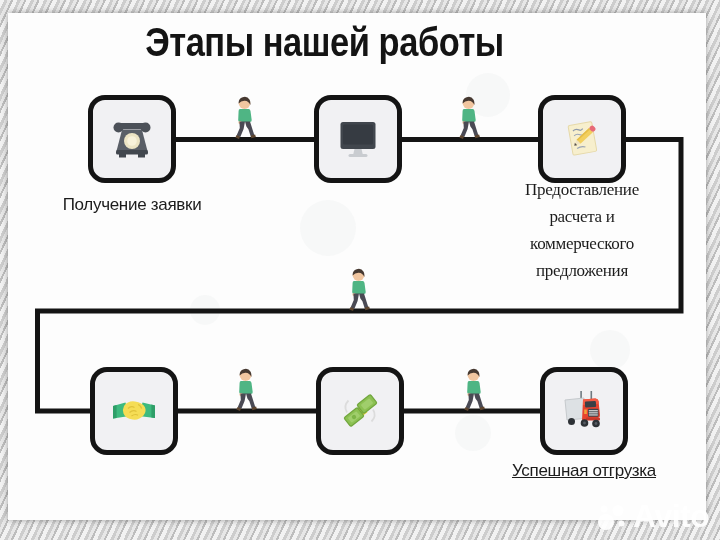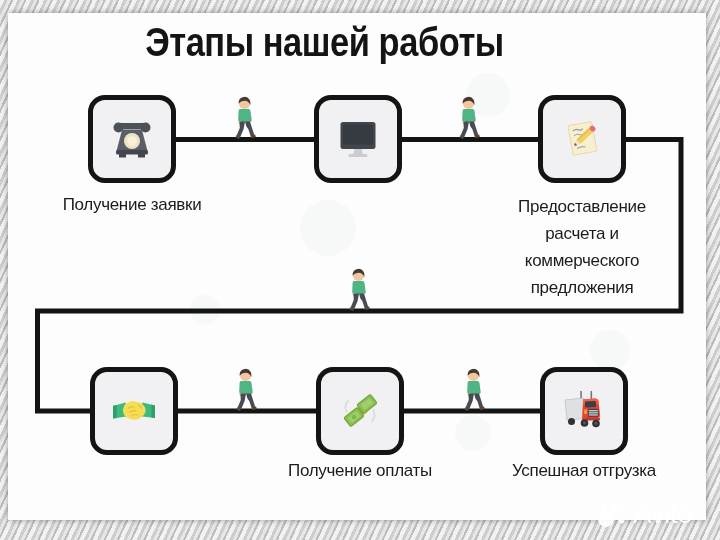--- a/index.html
+++ b/index.html
@@ -26,32 +26,32 @@
     display:flex;align-items:center;justify-content:center;
   }
   .s1{left:88px;top:95px;} .s2{left:314px;top:95px;} .s3{left:538px;top:95px;}
   .s4{left:90px;top:367px;} .s5{left:316px;top:367px;} .s6{left:540px;top:367px;}
   .stage-label{
     position:absolute;z-index:3;text-align:center;color:#1c1c1c;
     font-size:17px;line-height:26px;letter-spacing:-.3px;white-space:pre-line;
   }
   .l1{left:32px;top:192px;width:200px;}
   .l2{left:258px;top:192px;width:200px;}
-  .l3{left:472px;top:193px;width:220px;line-height:27px;}
+  .l3{left:472px;top:176px;width:220px;line-height:27px;font-family:Liberation Serif, serif;}
   .l4{left:34px;top:458px;width:200px;}
   .l5{left:260px;top:458px;width:200px;}
-  .l6{left:474px;top:458px;width:220px;}
+  .l6{left:474px;top:458px;width:220px;text-decoration:underline;}
   .walker{position:absolute;z-index:3;width:26px;height:44px;}
   .p1{left:231px;top:96px;} .p2{left:455px;top:96px;} .p3{left:345px;top:268px;}
   .p4{left:232px;top:368px;} .p5{left:460px;top:368px;}
   .watermark{
     position:absolute;left:596px;top:498px;z-index:4;display:flex;align-items:center;gap:3px;
   }
   .watermark .brand{
-    color:rgba(255,255,255,.92);font-size:28px;font-weight:normal;letter-spacing:-.5px;
+    color:rgba(255,255,255,.92);font-size:32px;font-weight:bold;letter-spacing:-.5px;
   }
   .defs{position:absolute;width:0;height:0;overflow:hidden;}
 </style>
 </head>
 <body>
 
 <div class="stage">
 
   <svg class="defs" aria-hidden="true">
     <defs>
@@ -177,21 +177,20 @@
       <circle cx="26.5" cy="38" r="1.4" fill="#565c63"></circle>
       <circle cx="38" cy="38.5" r="1.4" fill="#565c63"></circle>
     </svg>
   </div>
 
   <div class="stage-label l1">Получение заявки</div>
   <div class="stage-label l3">Предоставление
 расчета и
 коммерческого
 предложения</div>
-  <div class="stage-label l5">Получение оплаты</div>
   <div class="stage-label l6">Успешная отгрузка</div>
 
   <svg class="walker p1" viewBox="0 0 26 44">
       <use href="#walker-def"></use>
     </svg>
   <svg class="walker p2" viewBox="0 0 26 44">
       <use href="#walker-def"></use>
     </svg>
   <svg class="walker p3" viewBox="0 0 26 44">
       <use href="#walker-def"></use>

